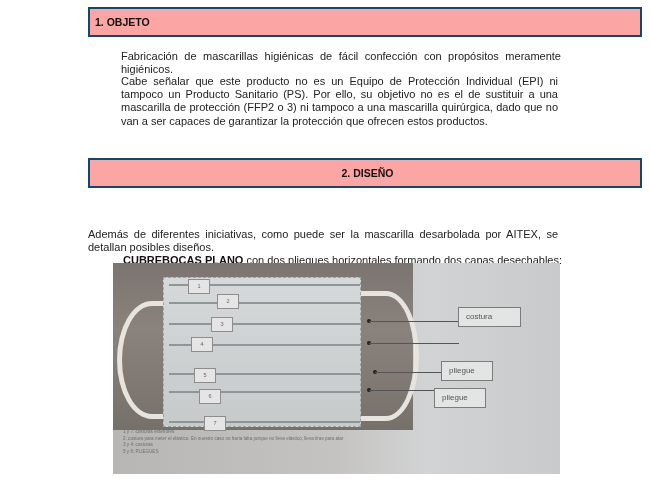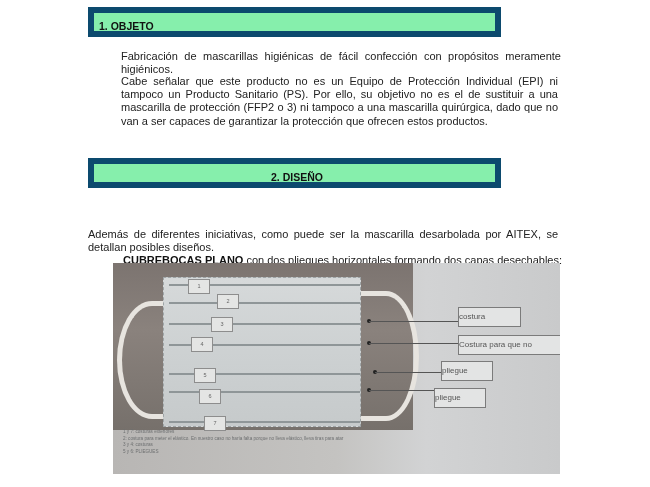--- a/index.html
+++ b/index.html
@@ -1,21 +1,21 @@
 <!DOCTYPE html>
 <html><head>
   <meta charset="utf-8">
   <style>
     * { box-sizing: border-box; margin: 0; padding: 0; }
     html, body { width: 650px; height: 487px; background: #ffffff; overflow: hidden; }
     body { position: relative; font-family: "Liberation Sans", sans-serif; color: #1a1a1a; }
 
     .section-header {
-      position: absolute; left: 88px; width: 413px; height: 30px;
-      background: #86efac; border: 6px solid #0c4a6e;
+      position: absolute; left: 88px; width: 554px; height: 30px;
+      background: #fca5a5; border: 2px solid #0c4a6e;
       font-weight: bold; font-size: 10.5px; line-height: 26px; padding-left: 5px;
       color: #111;
     }
     #h1 { top: 7px; }
     #h2 { top: 158px; text-align: center; }
 
     .para { position: absolute; font-size: 11px; line-height: 13.2px; color: #222; text-align: justify; }
     #p1 { left: 121px; top: 50px; width: 440px; }
     #p2 { left: 121px; top: 75px; width: 437px; }
     #p3 { left: 88px; top: 204px; width: 470px; margin-top: 24px; }
@@ -44,21 +44,21 @@
 
     .num-tag {
       position: absolute; width: 22px; height: 15px; background: #e4e5e4;
       border: 1px solid #8d8d8d; font-size: 5.5px; color: #666; text-align: center; line-height: 13px;
     }
 
     .callout-line { position: absolute; height: 1px; background: #555; }
     .callout-dot { position: absolute; width: 4px; height: 4px; border-radius: 50%; background: #222; }
     .callout {
       position: absolute; height: 20px; background: #e3e4e4; border: 1px solid #7b7b7b;
-      font-size: 8px; color: #555; line-height: 18px; padding-left: 0; white-space: nowrap; overflow: hidden;
+      font-size: 8px; color: #555; line-height: 18px; padding-left: 7px; white-space: nowrap; overflow: hidden;
     }
 
     .caption { position: absolute; left: 10px; top: 166px; font-size: 4.6px; line-height: 6.6px; color: #6d6f70; }
     .caption div { white-space: nowrap; }
   </style>
 </head>
 <body>
 
 <div id="h1" class="section-header">1. OBJETO</div>
 <p id="p1" class="para">Fabricación de mascarillas higiénicas de fácil confección con propósitos meramente higiénicos.</p>
@@ -93,21 +93,20 @@
   <div class="callout-dot" style="left:254px; top:56px;"></div>
   <div class="callout-line" style="left:256px; top:58px; width:90px;"></div>
   <div class="callout-dot" style="left:254px; top:78px;"></div>
   <div class="callout-line" style="left:256px; top:80px; width:90px;"></div>
   <div class="callout-dot" style="left:260px; top:107px;"></div>
   <div class="callout-line" style="left:262px; top:109px; width:66px;"></div>
   <div class="callout-dot" style="left:254px; top:125px;"></div>
   <div class="callout-line" style="left:256px; top:127px; width:66px;"></div>
 
   <div class="callout" style="left:345px; top:44px; width:63px;">costura</div>
-  <div class="callout" style="left:345px; top:72px; width:110px;">Costura para que no</div>
   <div class="callout" style="left:328px; top:98px; width:52px;">pliegue</div>
   <div class="callout" style="left:321px; top:125px; width:52px;">pliegue</div>
 
   <div class="caption">
     <div>1 y 7: costuras exteriores</div>
     <div>2: costura para meter el elástico.  En nuestro caso no haría falta porque no lleva elástico, lleva tiras para atar</div>
     <div>3 y 4: costuras</div>
     <div>5 y 6: PLIEGUES</div>
   </div>
 </div>

